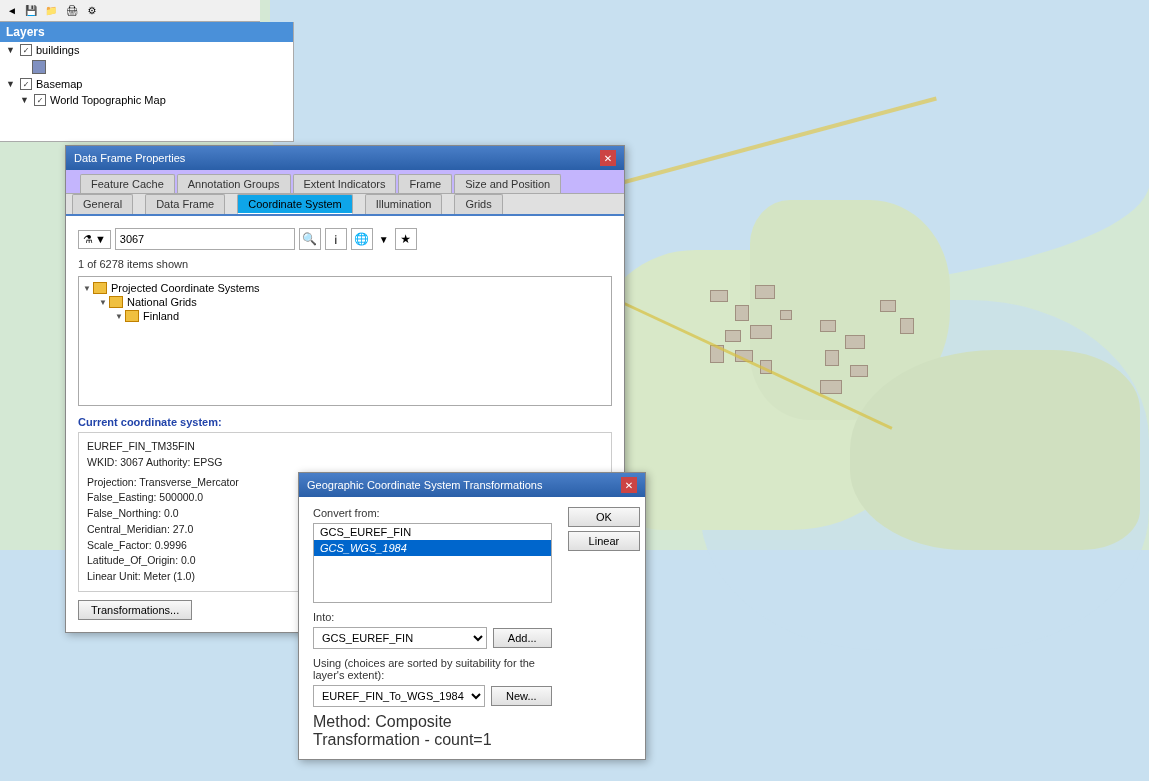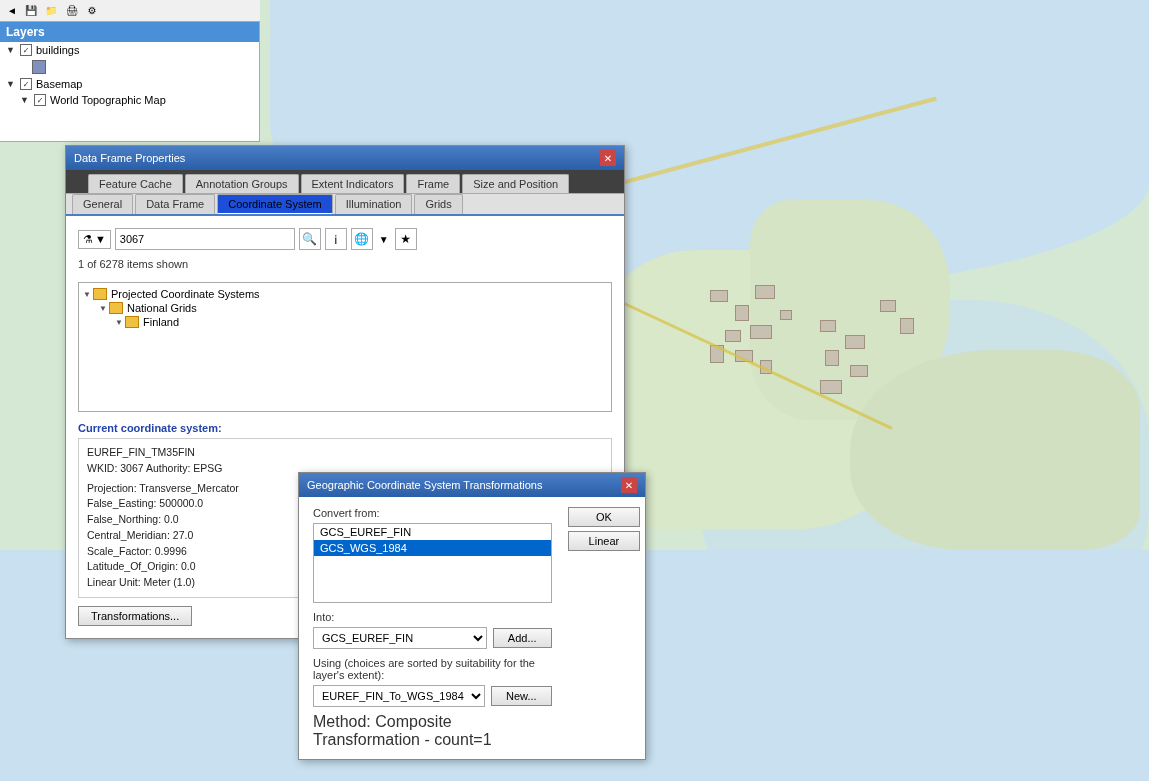--- a/index.html
+++ b/index.html
@@ -40,21 +40,21 @@
       width: 16px; height: 16px;
       display: flex; align-items: center; justify-content: center;
       font-size: 10px;
       cursor: pointer;
     }
 
     
     #layer-panel {
       position: absolute;
       top: 22px; left: 0;
-      width: 260px;
+      width: 294px;
       min-height: 120px;
       background: #ffffff;
       border-right: 1px solid #aaa;
       border-bottom: 1px solid #aaa;
     }
 
     .layer-header {
       background: #4a90d9;
       color: white;
       font-weight: bold;
@@ -128,47 +128,47 @@
       border: none;
       cursor: pointer;
       display: flex;
       align-items: center;
       justify-content: center;
       font-size: 10px;
     }
 
     .dialog-tabs-row1 {
       display: flex;
-      background: #404040;
+      background: #c4b5fd;
       border-bottom: 1px solid #aaa;
-      padding: 4px 22px 0;
+      padding: 4px 14px 0;
       gap: 2px;
     }
 
     .dialog-tabs-row2 {
       display: flex;
       background: #e0e0e0;
       border-bottom: 2px solid #4a7fc8;
       padding: 0 6px;
-      gap: 2px;
+      gap: 12px;
     }
 
     .tab {
       padding: 3px 10px;
       background: #d8d8d8;
       border: 1px solid #aaa;
       border-bottom: none;
       cursor: pointer;
       font-size: 11px;
       color: #333;
       border-radius: 2px 2px 0 0;
     }
 
     .tab.active {
-      background: #1d4ed8;
+      background: #0ea5e9;
       border-bottom: 1px solid white;
       color: #000;
       font-weight: normal;
     }
 
     .dialog-content {
       background: white;
       padding: 12px;
     }
 
@@ -205,21 +205,21 @@
       display: flex;
       align-items: center;
       justify-content: center;
       cursor: pointer;
       font-size: 12px;
     }
 
     .items-count {
       font-size: 11px;
       color: #333;
-      margin-bottom: 12px;
+      margin-bottom: 6px;
     }
 
     
     .cs-tree {
       border: 1px solid #aaa;
       background: white;
       height: 130px;
       overflow: auto;
       padding: 4px;
       margin-bottom: 10px;
@@ -326,20 +326,21 @@
 
     .convert-item {
       padding: 2px 6px;
       cursor: pointer;
       font-size: 11px;
     }
 
     .convert-item.selected {
       background: #0066cc;
       color: white;
+      font-style: italic;
     }
 
     .into-row {
       display: flex;
       align-items: flex-end;
       gap: 6px;
       margin-bottom: 8px;
     }
 
     .into-select {

